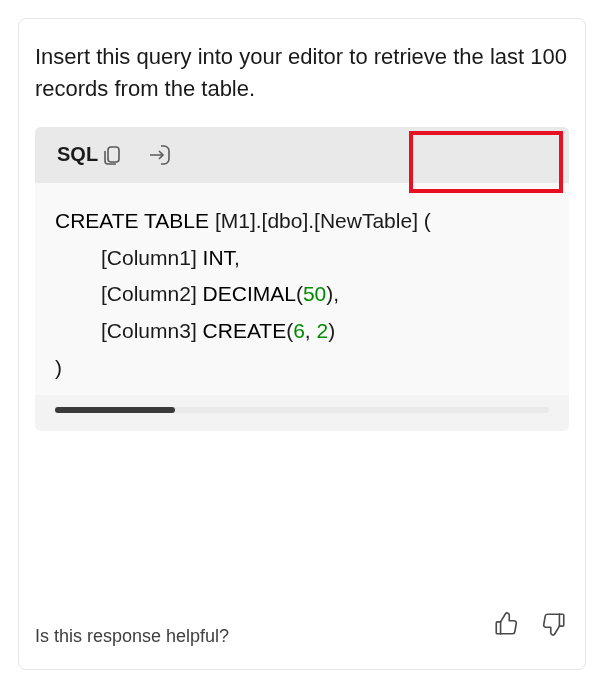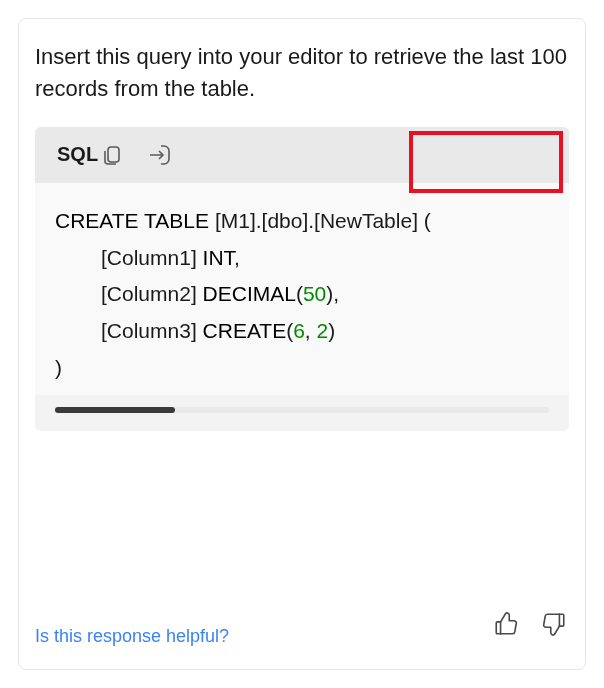--- a/index.html
+++ b/index.html
@@ -115,21 +115,21 @@
     }
     .feedback-row {
       display: flex;
       align-items: center;
       justify-content: space-between;
       margin-top: auto;
       padding-top: 26px;
     }
     .feedback-text {
       font-size: 18px;
-      color: #3b82f6;
+      color: #404040;
       margin-top: 25px;
     }
     .feedback-icons {
       display: flex;
       gap: 18px;
     }
     .thumb-btn {
       background: none;
       border: none;
       cursor: pointer;

